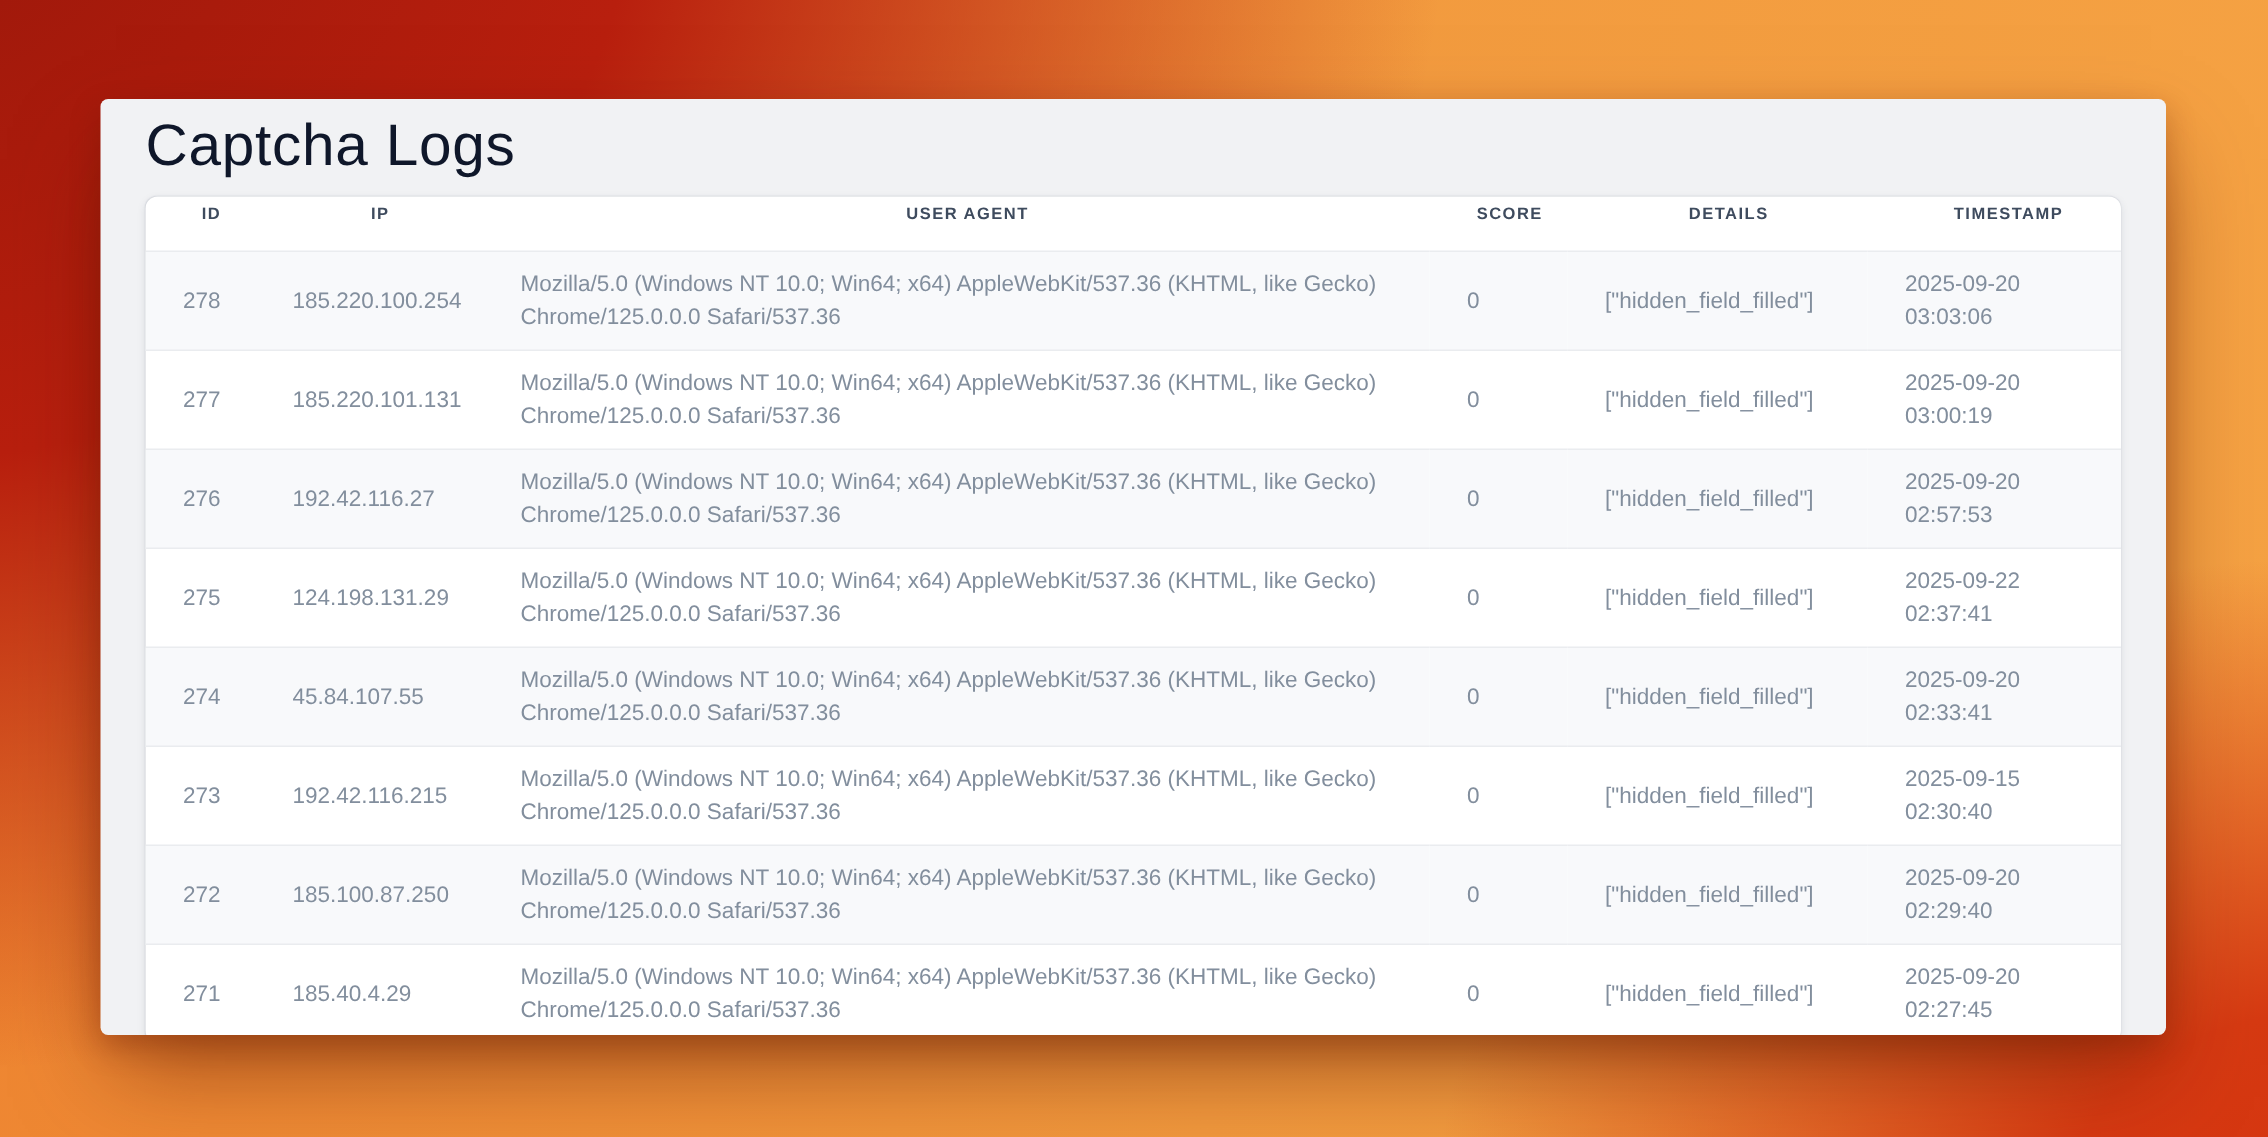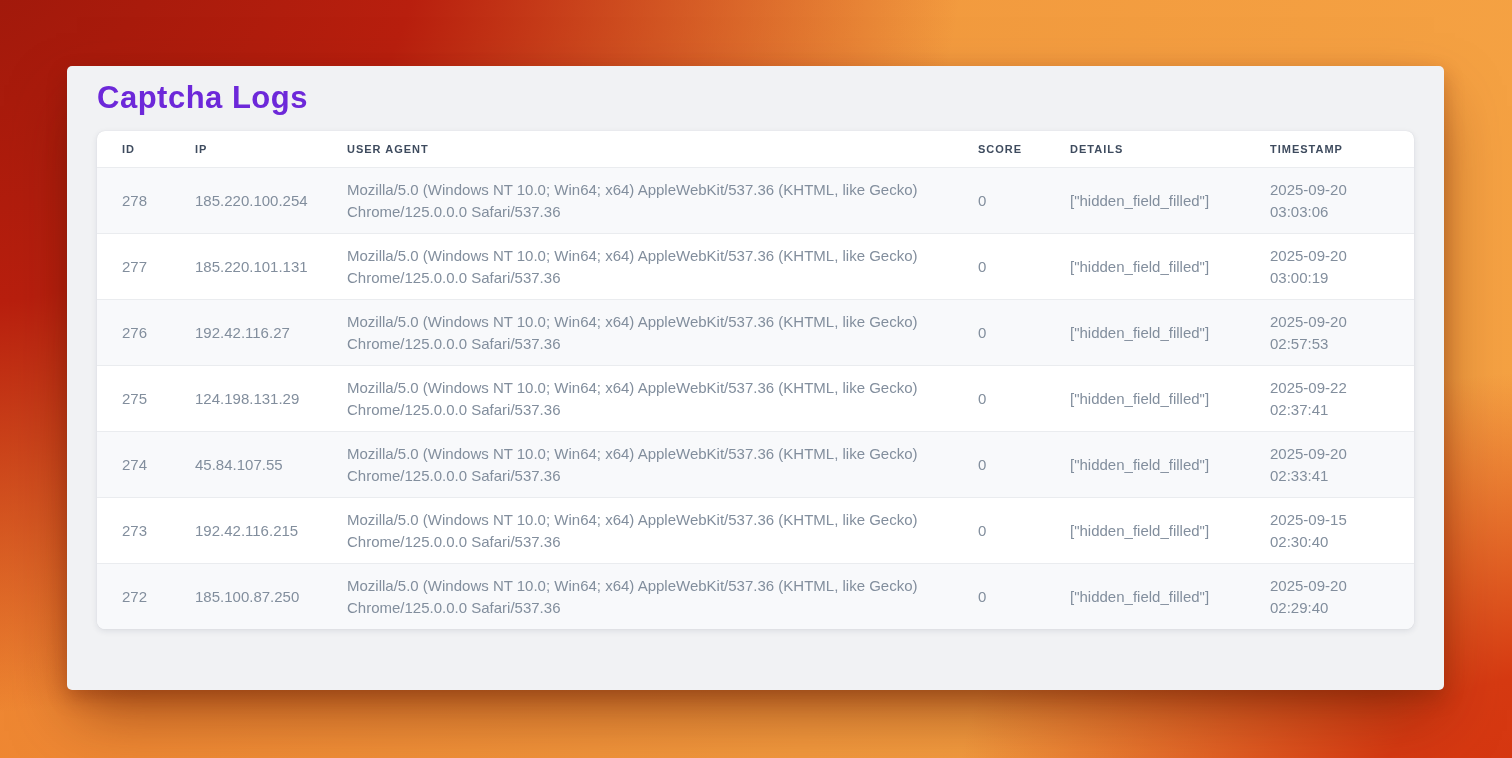--- a/index.html
+++ b/index.html
@@ -24,41 +24,41 @@
     height: 624px;
     box-sizing: border-box;
     background: #f1f2f4;
     border-radius: 5px;
     padding: 17px 30px 0 30px;
     overflow: hidden;
     box-shadow: 0 30px 60px -10px rgba(95, 22, 2, 0.55), 0 8px 20px rgba(110, 28, 4, 0.30);
   }
   h1.page-title {
     margin: 0 0 18px 0;
-    font-size: 31px;
+    font-size: 39px;
     line-height: 30px;
-    font-weight: 700;
+    font-weight: 400;
     letter-spacing: 0.5px;
-    color: #6d28d9;
+    color: #0f172a;
   }
   .table-wrap {
     background: #ffffff;
     border-radius: 8px;
     overflow: hidden;
     box-shadow: 0 2px 6px rgba(30, 40, 70, 0.10), 0 0 1px rgba(30, 40, 70, 0.15);
   }
   table.logs {
     width: 100%;
     border-collapse: collapse;
     table-layout: fixed;
   }
   table.logs th {
-    height: 36px;
-    padding: 0 10px 0 25px;
-    text-align: left;
+    height: 24px;
+    padding: 0 10px 12px 25px;
+    text-align: center;
     vertical-align: middle;
     font-size: 11px;
     font-weight: 700;
     letter-spacing: 1px;
     color: #3e4b5e;
     white-space: nowrap;
   }
   table.logs td {
     height: 65px;
     padding: 0 14px 0 25px;
@@ -162,16 +162,24 @@
 
   <tr>
     <td>272</td>
     <td>185.100.87.250</td>
     <td>Mozilla/5.0 (Windows NT 10.0; Win64; x64) AppleWebKit/537.36 (KHTML, like Gecko) Chrome/125.0.0.0 Safari/537.36</td>
     <td>0</td>
     <td>["hidden_field_filled"]</td>
     <td>2025-09-20 02:29:40</td>
   </tr>
 
+  <tr>
+    <td>271</td>
+    <td>185.40.4.29</td>
+    <td>Mozilla/5.0 (Windows NT 10.0; Win64; x64) AppleWebKit/537.36 (KHTML, like Gecko) Chrome/125.0.0.0 Safari/537.36</td>
+    <td>0</td>
+    <td>["hidden_field_filled"]</td>
+    <td>2025-09-20 02:27:45</td>
+  </tr>
 </tbody>
     </table>
   </div>
 </div>
 
 </body></html>

